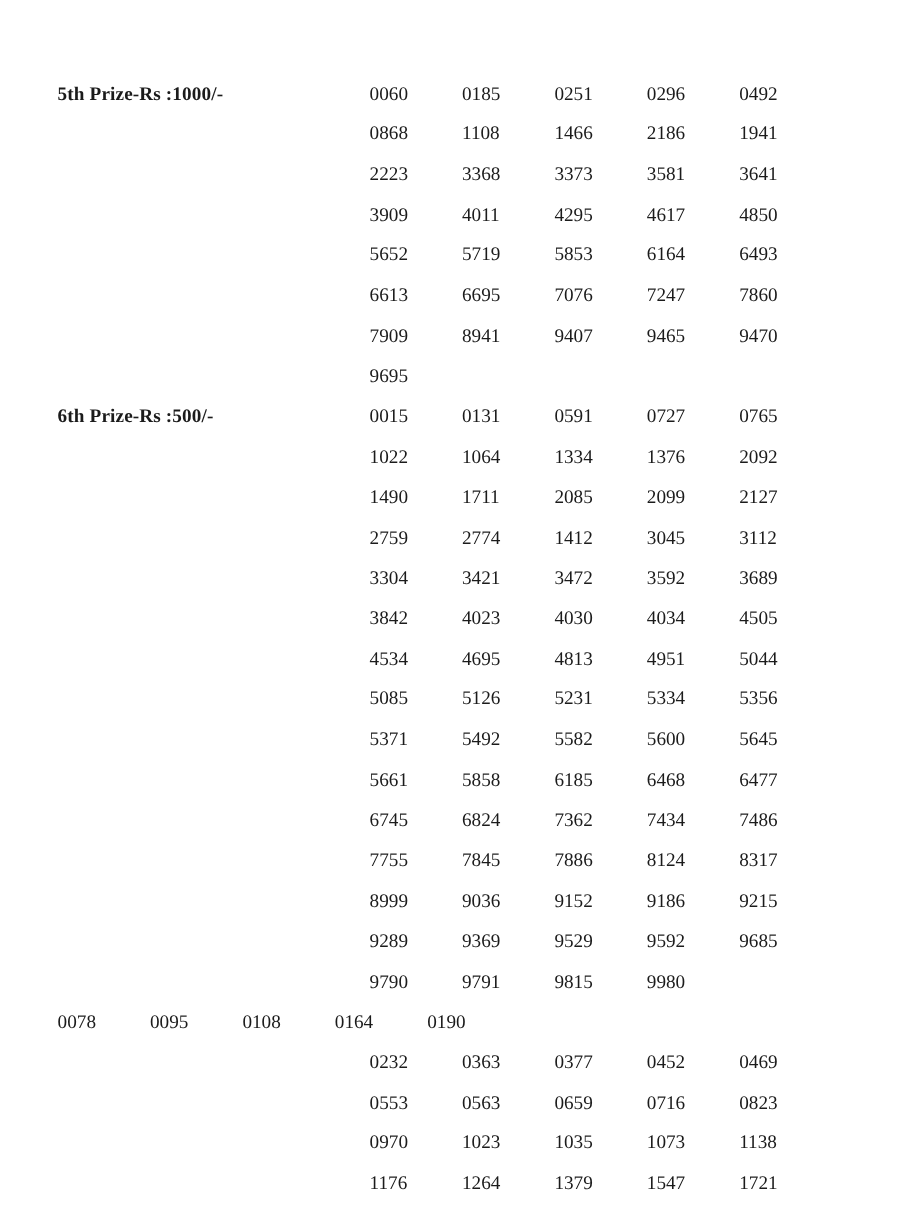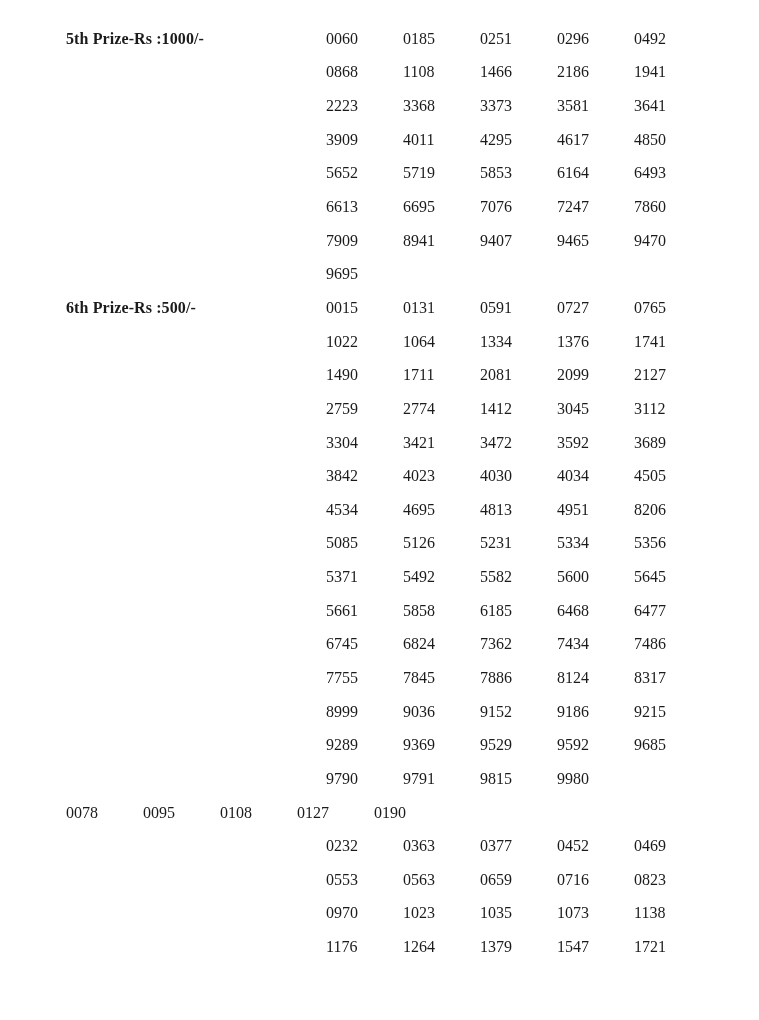--- a/index.html
+++ b/index.html
@@ -9,21 +9,22 @@
   }
   body {
     width: 759px;
     height: 1020px;
     overflow: hidden;
     font-family: "Liberation Serif", "DejaVu Serif", serif;
     color: #1b1b1b;
   }
   .results {
     padding-top: 22px;
-    padding-left: 66px;
+    padding-left: 48px;
+    margin-top: 40px;
   }
   .row {
     display: flex;
     height: 33.65px;
     align-items: center;
   }
   .label-cell {
     width: 260px;
     font-size: 16px;
     font-weight: bold;
@@ -110,27 +111,27 @@
       <div class="num-cell">0591</div>
       <div class="num-cell">0727</div>
       <div class="num-cell">0765</div>
     </div>
     <div class="row">
       <div class="label-cell"></div>
       <div class="num-cell">1022</div>
       <div class="num-cell">1064</div>
       <div class="num-cell">1334</div>
       <div class="num-cell">1376</div>
-      <div class="num-cell">1741</div>
+      <div class="num-cell">2092</div>
     </div>
     <div class="row">
       <div class="label-cell"></div>
       <div class="num-cell">1490</div>
       <div class="num-cell">1711</div>
-      <div class="num-cell">2081</div>
+      <div class="num-cell">2085</div>
       <div class="num-cell">2099</div>
       <div class="num-cell">2127</div>
     </div>
     <div class="row">
       <div class="label-cell"></div>
       <div class="num-cell">2759</div>
       <div class="num-cell">2774</div>
       <div class="num-cell">1412</div>
       <div class="num-cell">3045</div>
       <div class="num-cell">3112</div>
@@ -150,21 +151,21 @@
       <div class="num-cell">4030</div>
       <div class="num-cell">4034</div>
       <div class="num-cell">4505</div>
     </div>
     <div class="row">
       <div class="label-cell"></div>
       <div class="num-cell">4534</div>
       <div class="num-cell">4695</div>
       <div class="num-cell">4813</div>
       <div class="num-cell">4951</div>
-      <div class="num-cell">8206</div>
+      <div class="num-cell">5044</div>
     </div>
     <div class="row">
       <div class="label-cell"></div>
       <div class="num-cell">5085</div>
       <div class="num-cell">5126</div>
       <div class="num-cell">5231</div>
       <div class="num-cell">5334</div>
       <div class="num-cell">5356</div>
     </div>
     <div class="row">
@@ -219,21 +220,21 @@
       <div class="label-cell"></div>
       <div class="num-cell">9790</div>
       <div class="num-cell">9791</div>
       <div class="num-cell">9815</div>
       <div class="num-cell">9980</div>
     </div>
     <div class="row">
       <div class="num-cell">0078</div>
       <div class="num-cell">0095</div>
       <div class="num-cell">0108</div>
-      <div class="num-cell">0127</div>
+      <div class="num-cell">0164</div>
       <div class="num-cell">0190</div>
     </div>
     <div class="row">
       <div class="label-cell"></div>
       <div class="num-cell">0232</div>
       <div class="num-cell">0363</div>
       <div class="num-cell">0377</div>
       <div class="num-cell">0452</div>
       <div class="num-cell">0469</div>
     </div>

